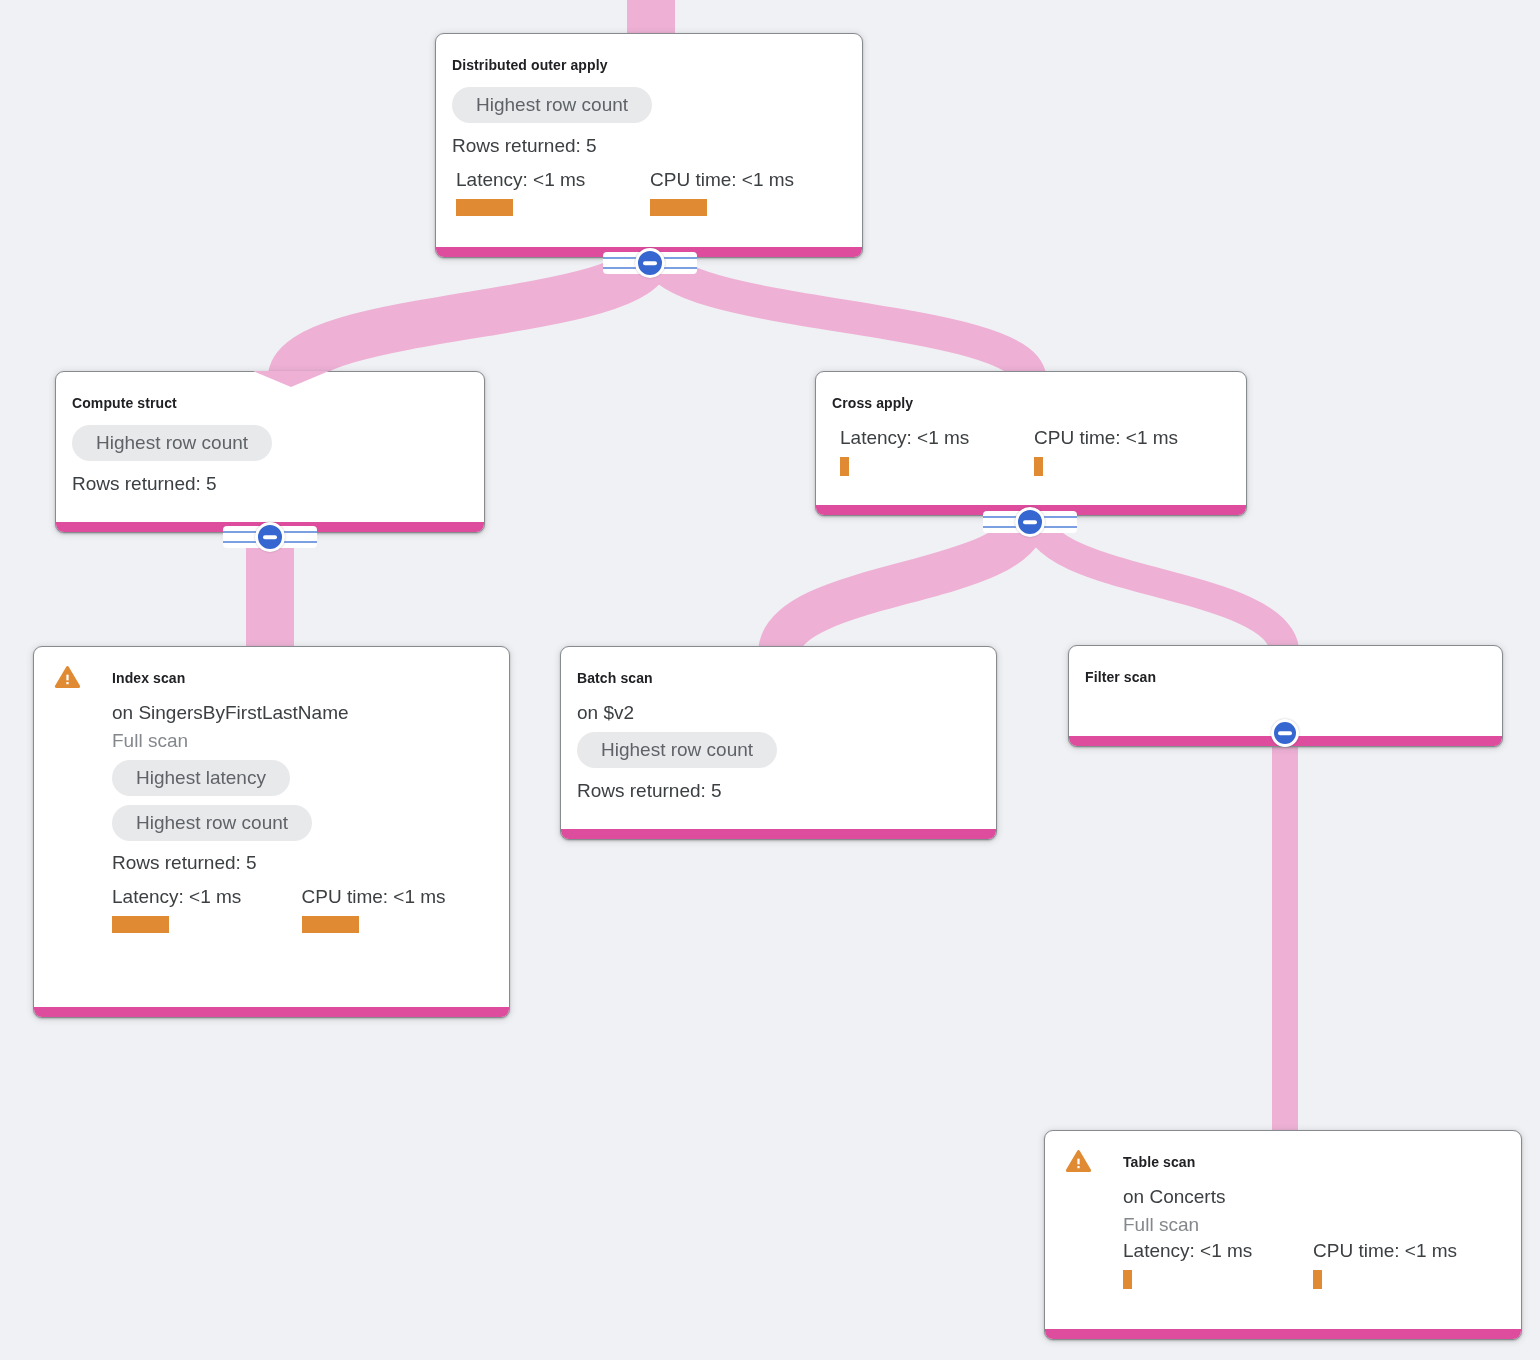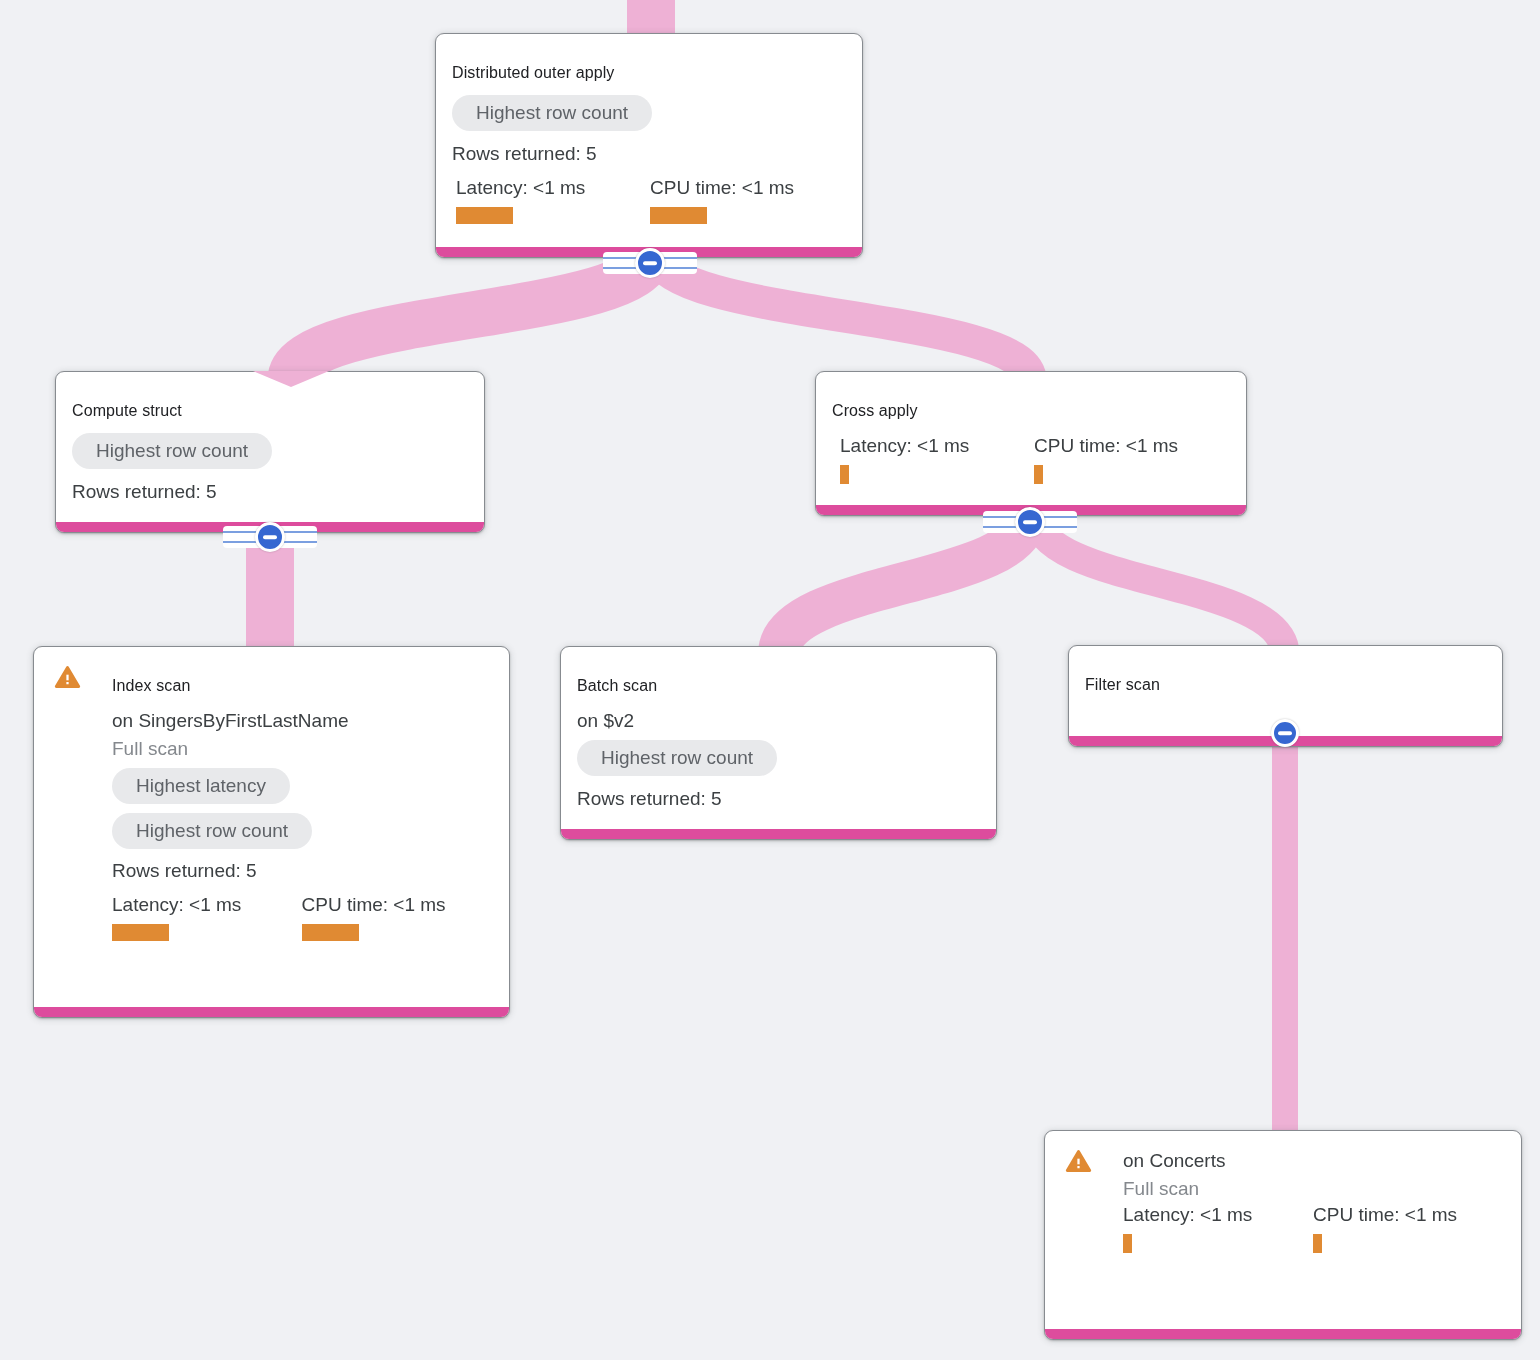--- a/index.html
+++ b/index.html
@@ -51,27 +51,26 @@
   }
   .node-body.with-icon{
     padding-left:20px;
     display:grid;
     grid-template-columns:42px 1fr;
     column-gap:16px;
   }
   .warn-icon{width:27px;height:27px;margin-top:0;}
   .node-content{min-width:0;}
   .node-title{
-    font-size:16px;
-    font-weight:400;
+    font-size:14px;
+    font-weight:700;
     color:var(--title);
     letter-spacing:.1px;
     line-height:28px;
     margin-bottom:8px;
-    margin-top:8px;
   }
   .node-line{
     font-size:19px;
     color:var(--body);
     line-height:26px;
     margin-bottom:6px;
   }
   .node-line.muted{color:var(--muted);}
   .badge{
     display:inline-block;
@@ -232,20 +231,21 @@
   </div>
 
   <div class="node" style="left:1044px;top:1130px;width:478px;height:210px">
     <div class="node-body with-icon">
       <svg class="warn-icon" viewBox="0 0 24 24">
         <path d="M12 3 L22 20 H2 Z" fill="var(--orange)" stroke="var(--orange)" stroke-width="2.5" stroke-linejoin="round"></path>
         <rect x="11" y="9.5" width="2" height="5" fill="#fff"></rect>
         <rect x="11" y="16" width="2" height="2" fill="#fff"></rect>
       </svg>
       <div class="node-content">
+        <div class="node-title">Table scan</div>
         <div class="node-line" style="margin-bottom:2px">on Concerts</div>
         <div class="node-line muted" style="margin-bottom:0">Full scan</div>
         <div class="metrics" style="margin-top:0">
           <div class="metric">
             <div class="metric-label">Latency: &lt;1 ms</div>
             <div class="bar narrow"></div>
           </div>
           <div class="metric">
             <div class="metric-label">CPU time: &lt;1 ms</div>
             <div class="bar narrow"></div>

